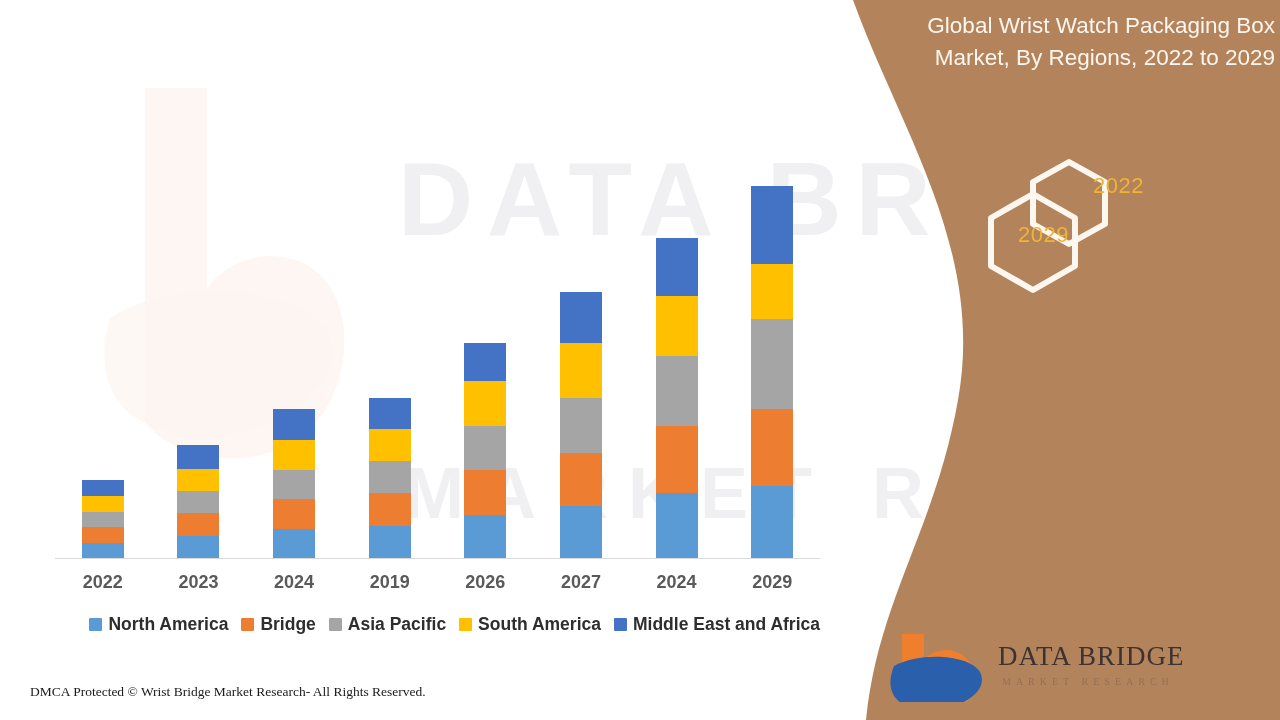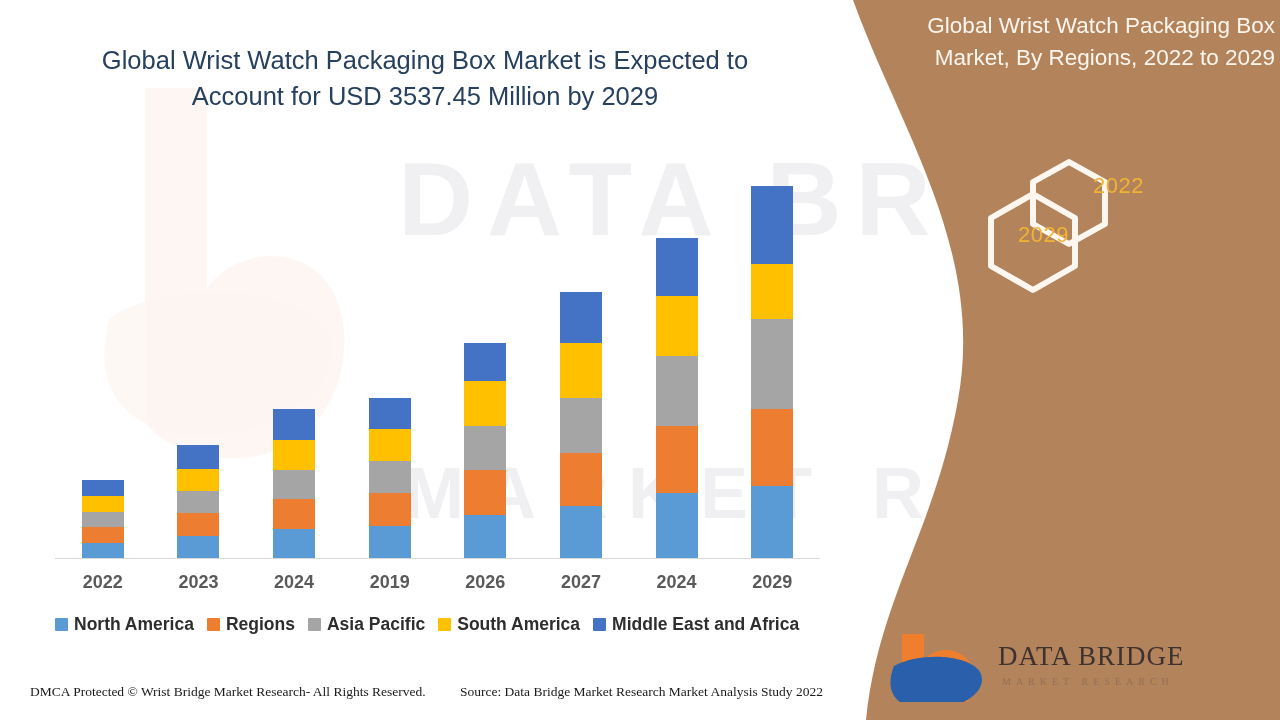--- a/index.html
+++ b/index.html
@@ -100,21 +100,21 @@
     font-size: 18px;
     font-weight: 700;
   }
 
   
   .legend {
     position: absolute;
     left: 55px; top: 614px;
     width: 765px;
     display: flex;
-    justify-content: flex-start;
+    justify-content: flex-end;
     align-items: center;
     gap: 13px;
   }
   .legend-item {
     display: flex;
     align-items: center;
     gap: 6px;
   }
   .legend-swatch {
     width: 13px; height: 13px;
@@ -214,21 +214,20 @@
 
 <div id="page">
 
   <svg class="wm-b" viewBox="0 0 300 420">
     <path d="M55 10 h62 v200 c30,-40 90,-42 118,-8 c34,42 22,124 -26,158 c-44,32 -122,26 -154,-16 V10 Z" fill="#fdf0e8"></path>
     <path d="M20 240 c60,-40 180,-34 216,10 c28,52 -46,108 -122,108 c-62,0 -118,-34 -94,-118 Z" fill="#fdeee6" opacity="0.8"></path>
   </svg>
   <div class="wm-text line1">DATA BRIDGE</div>
   <div class="wm-text line2">MARKET RESEARCH</div>
 
-  <div class="chart-title">Global Wrist Watch Packaging Box Market is Expected to Account for USD 3537.45 Million by 2029</div>
 
   <div class="plot">
     <div class="axis-line"></div>
     <div class="bars" id="bars">
         <div class="bar-group">
           <div class="seg" style="height: 16px; background: rgb(68, 114, 196);"></div>
           <div class="seg" style="height: 16px; background: rgb(255, 192, 0);"></div>
           <div class="seg" style="height: 15px; background: rgb(165, 165, 165);"></div>
           <div class="seg" style="height: 16px; background: rgb(237, 125, 49);"></div>
           <div class="seg" style="height: 15px; background: rgb(91, 155, 213);"></div>
@@ -296,38 +295,37 @@
       <div class="tick">2029</div>
     </div>
 
   <div class="legend" id="legend">
       <div class="legend-item">
         <span class="legend-swatch" style="background: rgb(91, 155, 213);"></span>
         <span class="legend-label">North America</span>
       </div>
       <div class="legend-item">
         <span class="legend-swatch" style="background: rgb(237, 125, 49);"></span>
-        <span class="legend-label">Regions</span>
+        <span class="legend-label">Bridge</span>
       </div>
       <div class="legend-item">
         <span class="legend-swatch" style="background: rgb(165, 165, 165);"></span>
         <span class="legend-label">Asia Pacific</span>
       </div>
       <div class="legend-item">
         <span class="legend-swatch" style="background: rgb(255, 192, 0);"></span>
         <span class="legend-label">South America</span>
       </div>
       <div class="legend-item">
         <span class="legend-swatch" style="background: rgb(68, 114, 196);"></span>
         <span class="legend-label">Middle East and Africa</span>
       </div>
     </div>
 
   <div class="footer-left">DMCA Protected © Wrist Bridge Market Research- All Rights Reserved.</div>
-  <div class="footer-right">Source: Data Bridge Market Research Market Analysis Study 2022</div>
 
   <svg class="panel" viewBox="0 0 1280 720" preserveAspectRatio="none">
     <path d="M853 0 C900 130 985 250 958 400 C935 530 878 600 866 720 L1280 720 L1280 0 Z" fill="#b3835c"></path>
   </svg>
 
   <div class="panel-content">
     <div class="panel-title">Global Wrist Watch Packaging Box Market, By Regions, 2022 to 2029</div>
 
     <svg class="hexes" viewBox="0 0 200 160">
       <path d="M48 42 L84 22 L120 42 L120 84 L84 104 L48 84 Z" fill="none" stroke="#fdf7f0" stroke-width="6" stroke-linejoin="round"></path>

